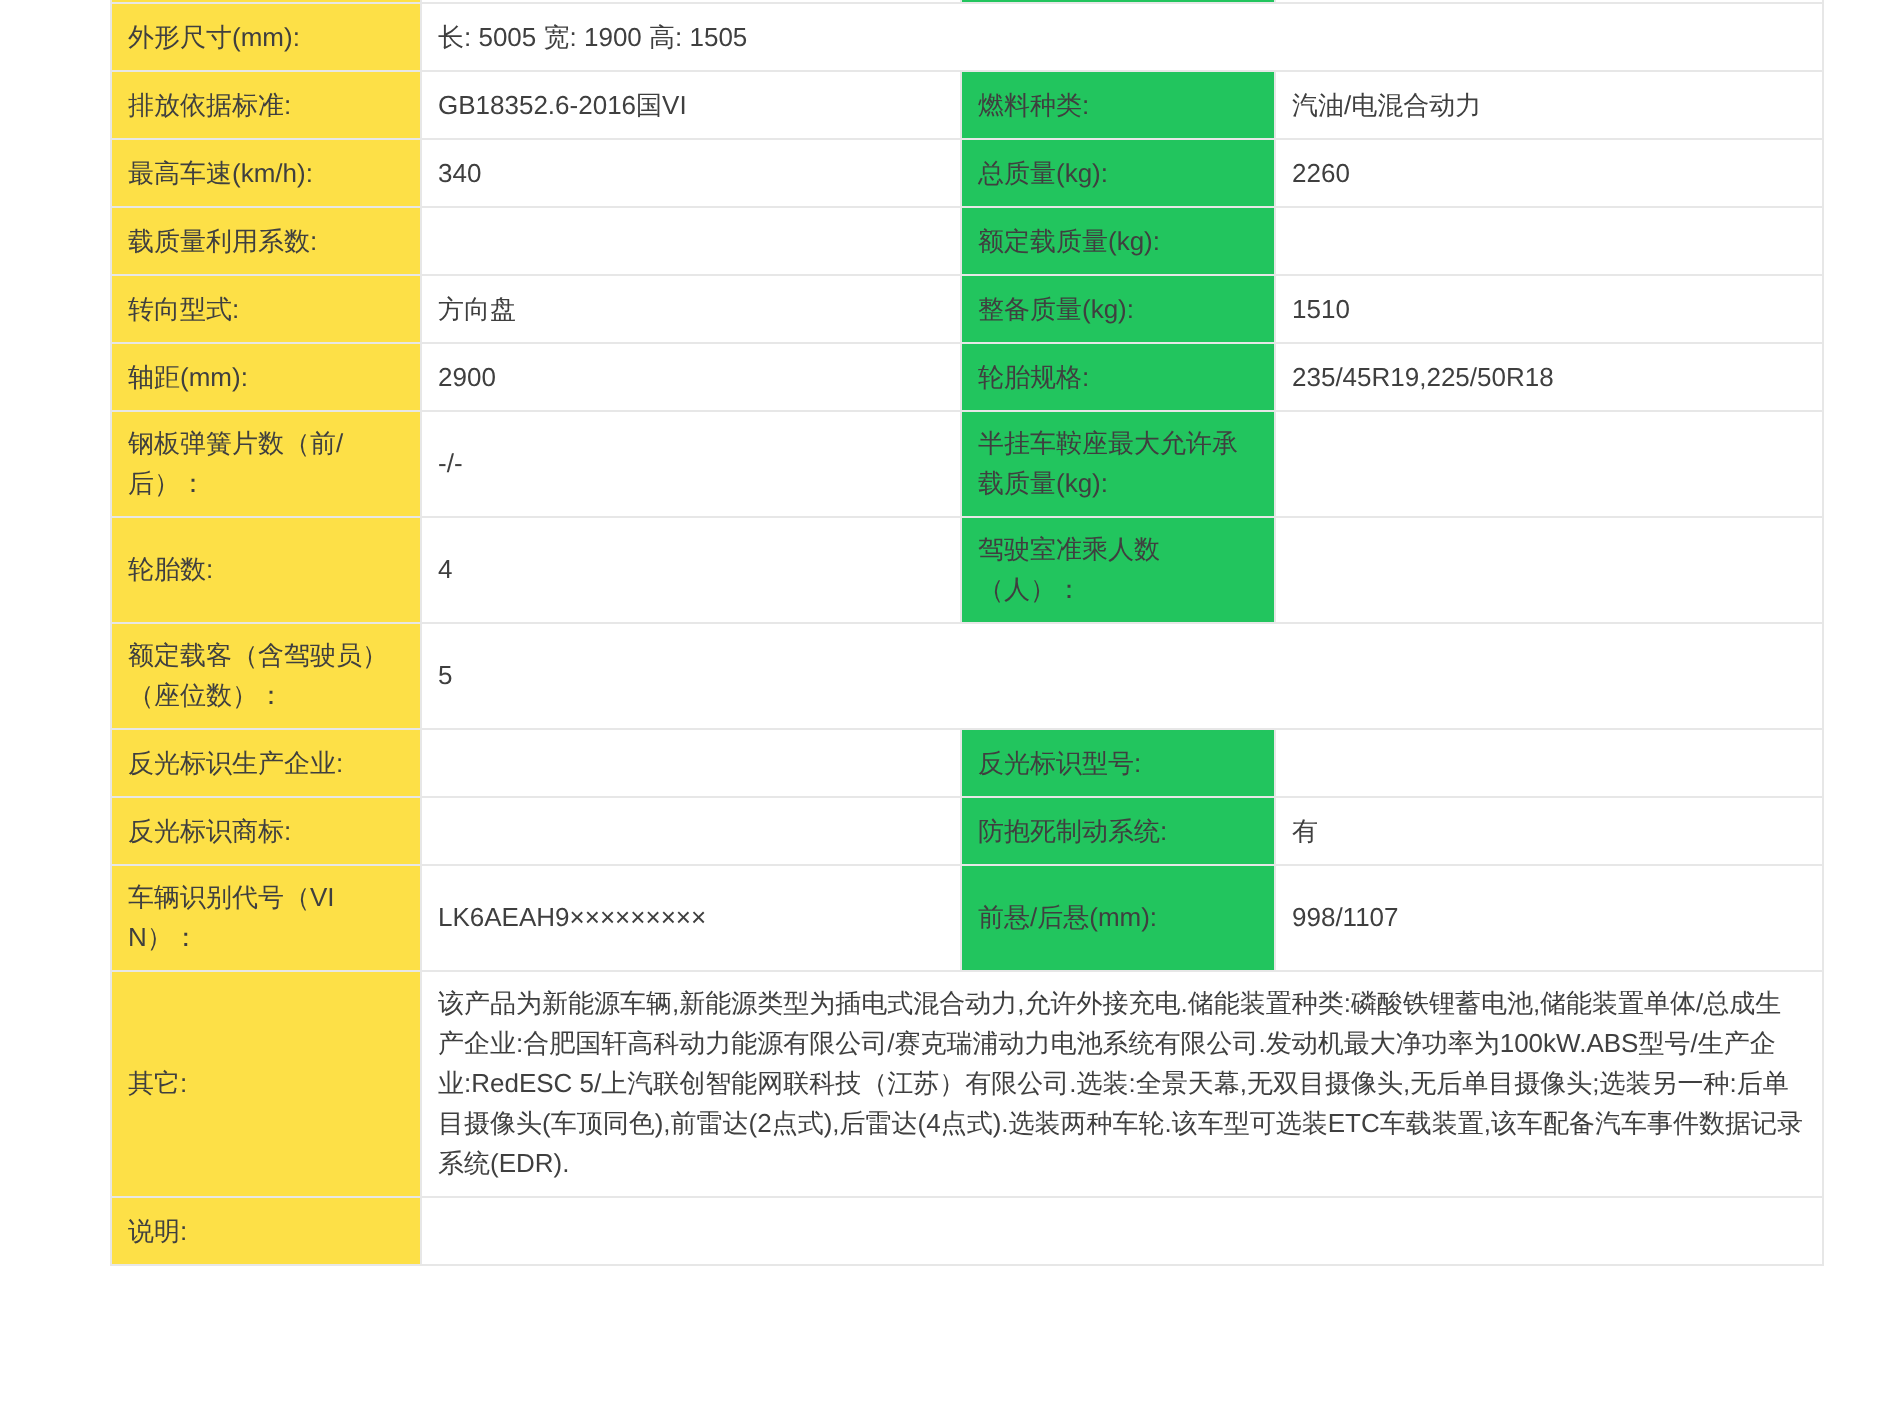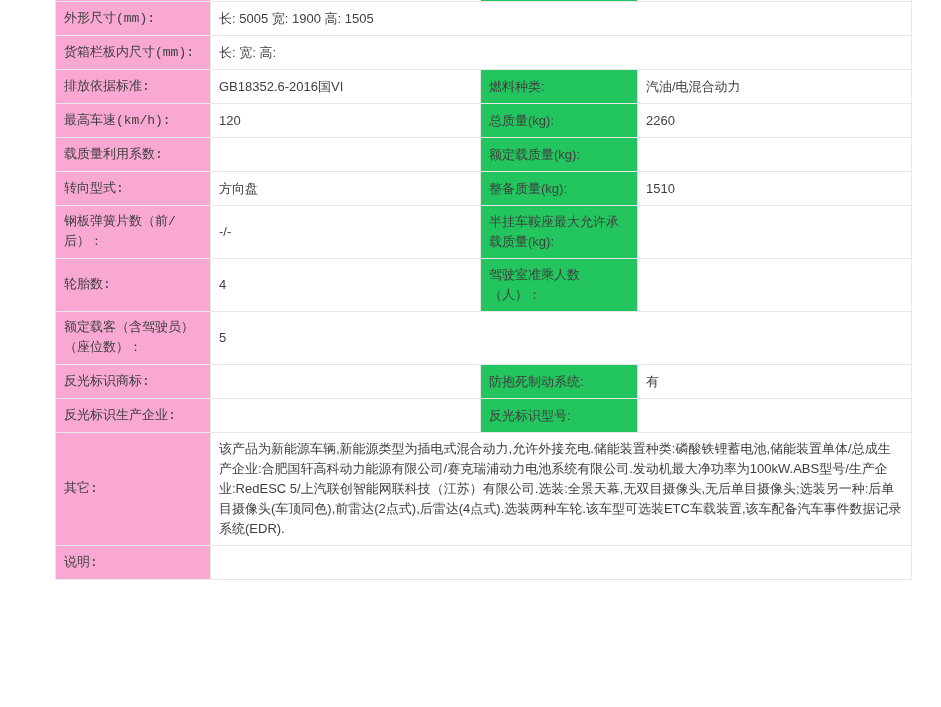--- a/index.html
+++ b/index.html
@@ -27,24 +27,23 @@
   }
   table.spec td {
     border: 1px solid #e7e7e7;
     padding: 6px 8px;
     line-height: 20px;
     vertical-align: middle;
     word-break: break-all;
     overflow: hidden;
   }
   td.lbl {
-    background: #f9a8d4;
+    background: #fde047;
     padding-left: 10px;
     width: 155px;
-    font-family: Liberation Mono, monospace;
   }
   td.lbl2 {
     background: #22c55e;
     padding-left: 10px;
   }
   tr.std { height: 34px; }
   tr.tall { height: 50px; }
   tr.xtall { height: 48px; }
   tr.remnant td {
     height: 1px;
@@ -76,54 +75,56 @@
         <td></td>
         <td class="lbl2"></td>
         <td></td>
       </tr>
 
       <tr class="std">
         <td class="lbl">外形尺寸(mm):</td>
         <td class="val-wide" colspan="3">长: 5005 宽: 1900 高: 1505</td>
       </tr>
 
-      <tr class="std">
-        <td class="lbl">货箱栏板内尺寸(mm):</td>
-        <td class="val-wide" colspan="3">长: 宽: 高:</td>
-      </tr>
 
       <tr class="std">
         <td class="lbl">排放依据标准:</td>
         <td>GB18352.6-2016国VI</td>
         <td class="lbl2">燃料种类:</td>
         <td>汽油/电混合动力</td>
       </tr>
 
       <tr class="std">
         <td class="lbl">最高车速(km/h):</td>
-        <td>120</td>
+        <td>340</td>
         <td class="lbl2">总质量(kg):</td>
         <td>2260</td>
       </tr>
 
       <tr class="std">
         <td class="lbl">载质量利用系数:</td>
         <td></td>
         <td class="lbl2">额定载质量(kg):</td>
         <td></td>
       </tr>
 
       <tr class="std">
         <td class="lbl">转向型式:</td>
         <td>方向盘</td>
         <td class="lbl2">整备质量(kg):</td>
         <td>1510</td>
       </tr>
 
 
+      <tr class="std">
+        <td class="lbl">轴距(mm):</td>
+        <td>2900</td>
+        <td class="lbl2">轮胎规格:</td>
+        <td>235/45R19,225/50R18</td>
+      </tr>
 
       <tr class="tall">
         <td class="lbl">钢板弹簧片数（前/后）：</td>
         <td>-/-</td>
         <td class="lbl2">半挂车鞍座最大允许承载质量(kg):</td>
         <td></td>
       </tr>
 
       <tr class="std">
         <td class="lbl">轮胎数:</td>
@@ -132,33 +133,39 @@
         <td></td>
       </tr>
 
       <tr class="xtall">
         <td class="lbl">额定载客（含驾驶员）（座位数）：</td>
         <td class="val-wide" colspan="3">5</td>
       </tr>
 
 
       <tr class="std">
+        <td class="lbl">反光标识生产企业:</td>
+        <td></td>
+        <td class="lbl2">反光标识型号:</td>
+        <td></td>
+      </tr>
+
+      <tr class="std">
         <td class="lbl">反光标识商标:</td>
         <td></td>
         <td class="lbl2">防抱死制动系统:</td>
         <td>有</td>
       </tr>
 
       <tr class="std">
-        <td class="lbl">反光标识生产企业:</td>
-        <td></td>
-        <td class="lbl2">反光标识型号:</td>
-        <td></td>
+        <td class="lbl">车辆识别代号（VIN）：</td>
+        <td>LK6AEAH9×××××××××</td>
+        <td class="lbl2">前悬/后悬(mm):</td>
+        <td>998/1107</td>
       </tr>
-
 
       <tr class="other-row">
         <td class="lbl">其它:</td>
         <td class="val-wide" colspan="3">该产品为新能源车辆,新能源类型为插电式混合动力,允许外接充电.储能装置种类:磷酸铁锂蓄电池,储能装置单体/总成生产企业:合肥国轩高科动力能源有限公司/赛克瑞浦动力电池系统有限公司.发动机最大净功率为100kW.ABS型号/生产企业:RedESC 5/上汽联创智能网联科技（江苏）有限公司.选装:全景天幕,无双目摄像头,无后单目摄像头;选装另一种:后单目摄像头(车顶同色),前雷达(2点式),后雷达(4点式).选装两种车轮.该车型可选装ETC车载装置,该车配备汽车事件数据记录系统(EDR).</td>
       </tr>
 
       <tr class="std">
         <td class="lbl">说明:</td>
         <td class="val-wide" colspan="3"></td>
       </tr>

